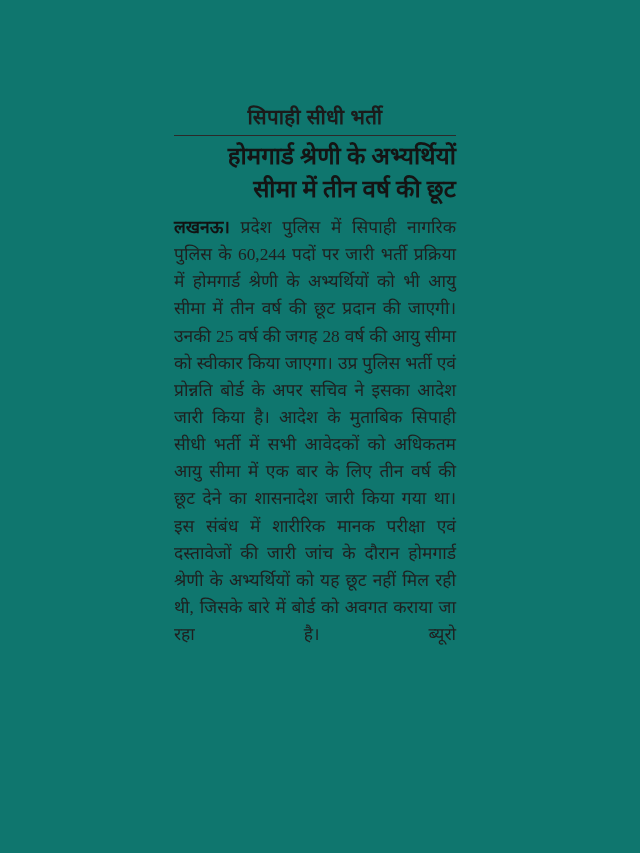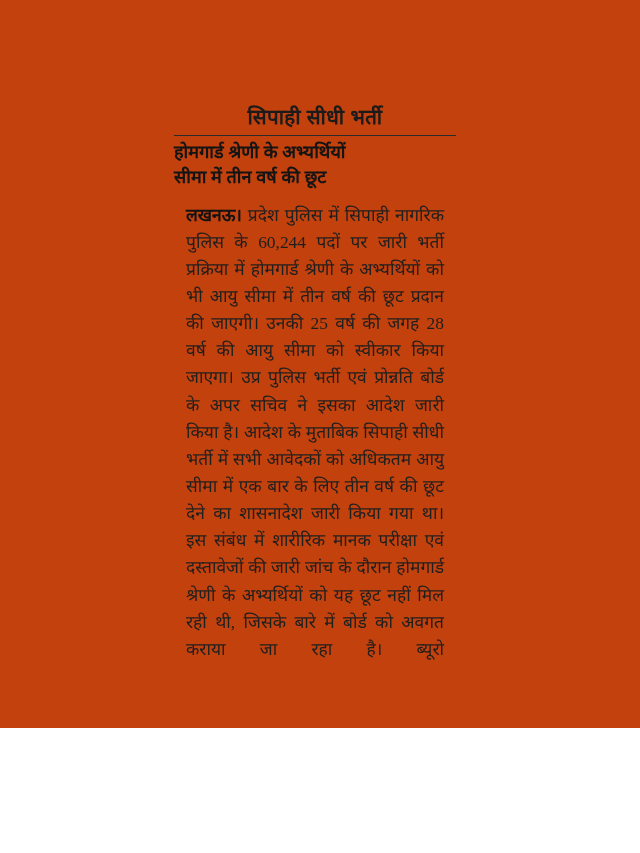--- a/index.html
+++ b/index.html
@@ -11,22 +11,22 @@
   body {
     width: 640px;
     height: 853px;
     overflow: hidden;
     font-family: "Liberation Serif", "DejaVu Serif", serif;
   }
 
   .clipping {
     position: relative;
     width: 640px;
-    height: 728px;
-    background: #c2410c;
+    height: 853px;
+    background: #0f766e;
   }
 
   
   .article-column {
     position: absolute;
     left: 174px;
     top: 104px;
     width: 282px;
   }
 
@@ -44,24 +44,24 @@
 
   .kicker-rule {
     height: 0;
     border-top: 1.6px solid #2a2a2a;
     margin: 2px 0 4px 0;
     width: 100%;
   }
 
   
   .headline {
-    text-align: left;
+    text-align: right;
     font-family: "Liberation Serif", "DejaVu Serif", serif;
     font-weight: bold;
-    font-size: 18px;
+    font-size: 24px;
     line-height: 1.37;
     color: #141414;
     letter-spacing: 0.1px;
     margin: 2px 0 8px 0;
   }
 
   .headline-line {
     display: block;
     white-space: nowrap;
   }
@@ -77,21 +77,21 @@
     text-justify: inter-word;
     word-spacing: 0.4px;
   }
 
   .dateline {
     font-weight: bold;
     color: #121212;
   }
 
   .body-paragraph {
-    margin: 12px;
+    margin: 0;
     text-align: justify;
   }
 
   .body-paragraph::after {
     content: "";
     display: inline-block;
     width: 100%;
   }
 
   

